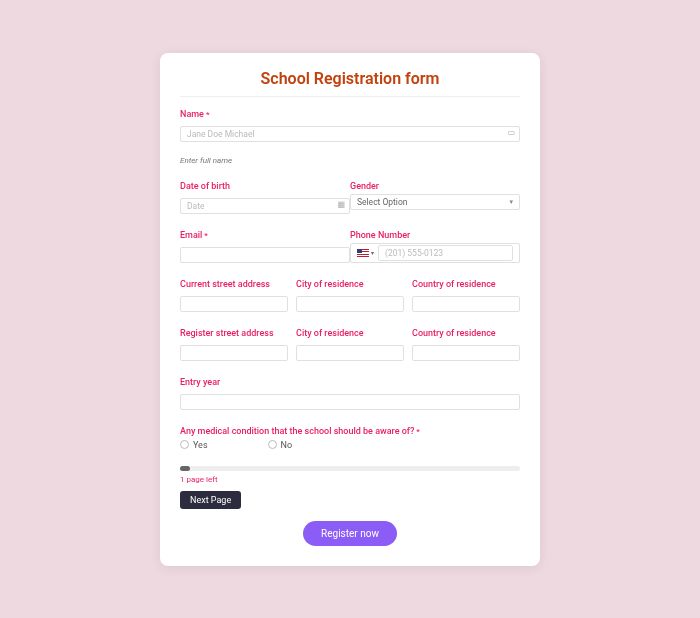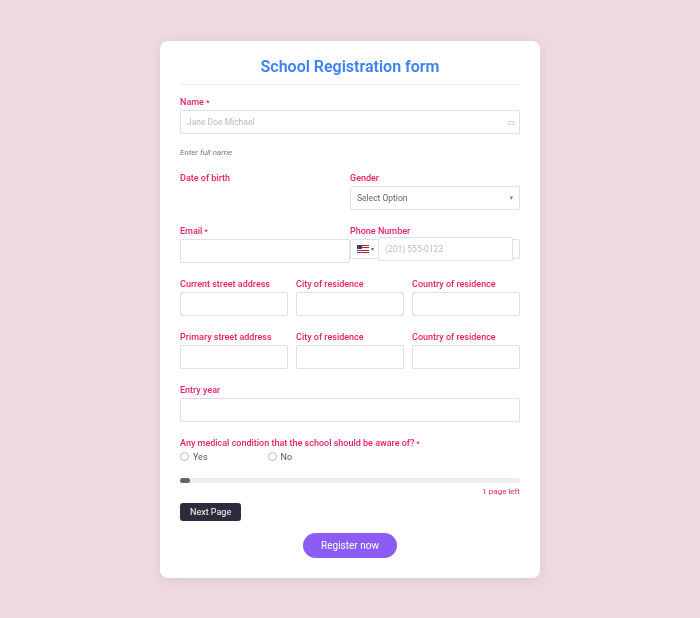--- a/index.html
+++ b/index.html
@@ -1,44 +1,44 @@
 <!DOCTYPE html>
 <html><head>
 <meta charset="utf-8">
 <style>
 *{box-sizing:border-box;margin:0;padding:0;font-family:-apple-system,BlinkMacSystemFont,"Segoe UI",Roboto,Arial,sans-serif}
 body{background:#eed9e0;width:700px;height:618px;display:flex;align-items:center;justify-content:center}
 .card{background:#fff;width:380px;border-radius:8px;padding:16px 20px 20px;box-shadow:0 2px 12px rgba(0,0,0,0.08)}
-.title{color:#3b82f6;font-size:16px;font-weight:600;text-align:center;padding-bottom:8px;border-bottom:1px solid #eee;margin-bottom:12px}
+.title{color:#c2410c;font-size:16px;font-weight:600;text-align:center;padding-bottom:8px;border-bottom:1px solid #eee;margin-bottom:12px}
 .label{color:#e91e63;font-size:9px;font-weight:500;margin-bottom:3px;display:block}
 .req::after{content:" *";color:#e91e63;font-size:8px}
 .field{margin-bottom:16px}
 .helper{color:#777;font-size:8px;font-style:italic;margin-top:14px}
-input[type=text],.sel{width:100%;height:24px;border:1px solid #e0e0e0;border-radius:2px;padding:0 6px;font-size:8.5px;color:#333;background:#fff}
+input[type=text],.sel{width:100%;height:16px;border:1px solid #e0e0e0;border-radius:2px;padding:0 6px;font-size:8.5px;color:#333;background:#fff}
 input::placeholder{color:#bbb}
 .sel{display:flex;align-items:center;justify-content:space-between;cursor:pointer}
 .sel-text{color:#666;font-size:8.5px}
 .chev{font-size:7px;color:#888}
 .row{display:flex;}
 .row>.field{flex:1}
 .row3{display:flex;gap:8px}
 .row3>.field{flex:1}
 .date-wrap{position:relative}
 .date-icon,.auto-icon{position:absolute;right:5px;top:50%;transform:translateY(-50%);font-size:8px;color:#aaa}
 .phone-wrap{display:flex;align-items:center;height:20px;border:1px solid #e0e0e0;border-radius:2px;padding:0 6px}
 .flag{width:12px;height:8px;background:linear-gradient(to bottom,#b22234 0%,#b22234 14%,#fff 14%,#fff 28%,#b22234 28%,#b22234 42%,#fff 42%,#fff 57%,#b22234 57%,#b22234 71%,#fff 71%,#fff 85%,#b22234 85%);position:relative;margin-right:2px}
 .flag::before{content:"";position:absolute;top:0;left:0;width:5px;height:4px;background:#3c3b6e}
 .flag-chev{font-size:6px;color:#666;margin-right:4px}
 .phone-input{border:none;outline:none;flex:1;font-size:8.5px;color:#bbb}
 .radio-row{display:flex;gap:60px;margin-top:4px}
 .radio-opt{display:flex;align-items:center;gap:4px;font-size:9px;color:#555}
 .radio-circ{width:9px;height:9px;border:1px solid #bbb;border-radius:50%}
 .progress{height:5px;background:#eee;border-radius:3px;position:relative;margin-top:8px;margin-bottom:4px}
 .progress-fill{position:absolute;left:0;top:0;height:100%;width:3%;background:#666;border-radius:3px}
-.pages-left{text-align:right;font-size:8px;color:#e91e63;margin-bottom:4px}
+.pages-left{text-align:left;font-size:8px;color:#e91e63;margin-bottom:4px}
 .next-btn{background:#2c2c3e;color:#fff;font-size:9px;padding:4px 10px;border:none;border-radius:3px;cursor:pointer}
 .register{background:#8b5cf6;color:#fff;font-size:10px;padding:7px 18px;border:none;border-radius:14px;cursor:pointer;display:block;margin:12px auto 0}
 </style>
 </head>
 <body>
 
 <div class="card">
   <div class="title">School Registration form</div>
 
   <div class="field">
@@ -46,20 +46,24 @@
     <div class="date-wrap">
       <input type="text" placeholder="Jane Doe Michael" style="">
       <span class="auto-icon">▭</span>
     </div>
     <div class="helper">Enter full name</div>
   </div>
 
   <div class="row">
     <div class="field">
       <label class="label">Date of birth</label>
+      <div class="date-wrap">
+        <input type="text" placeholder="Date" style="">
+        <span class="date-icon">▦</span>
+      </div>
     </div>
     <div class="field">
       <label class="label">Gender</label>
       <div class="sel">
         <span class="sel-text">Select Option</span>
         <span class="chev">▾</span>
       </div>
     </div>
   </div>
 
@@ -88,21 +92,21 @@
       <input type="text" style="">
     </div>
     <div class="field">
       <label class="label">Country of residence</label>
       <input type="text" style="">
     </div>
   </div>
 
   <div class="row3">
     <div class="field">
-      <label class="label">Primary street address</label>
+      <label class="label">Register street address</label>
       <input type="text" style="">
     </div>
     <div class="field">
       <label class="label">City of residence</label>
       <input type="text" style="">
     </div>
     <div class="field">
       <label class="label">Country of residence</label>
       <input type="text" style="">
     </div>

